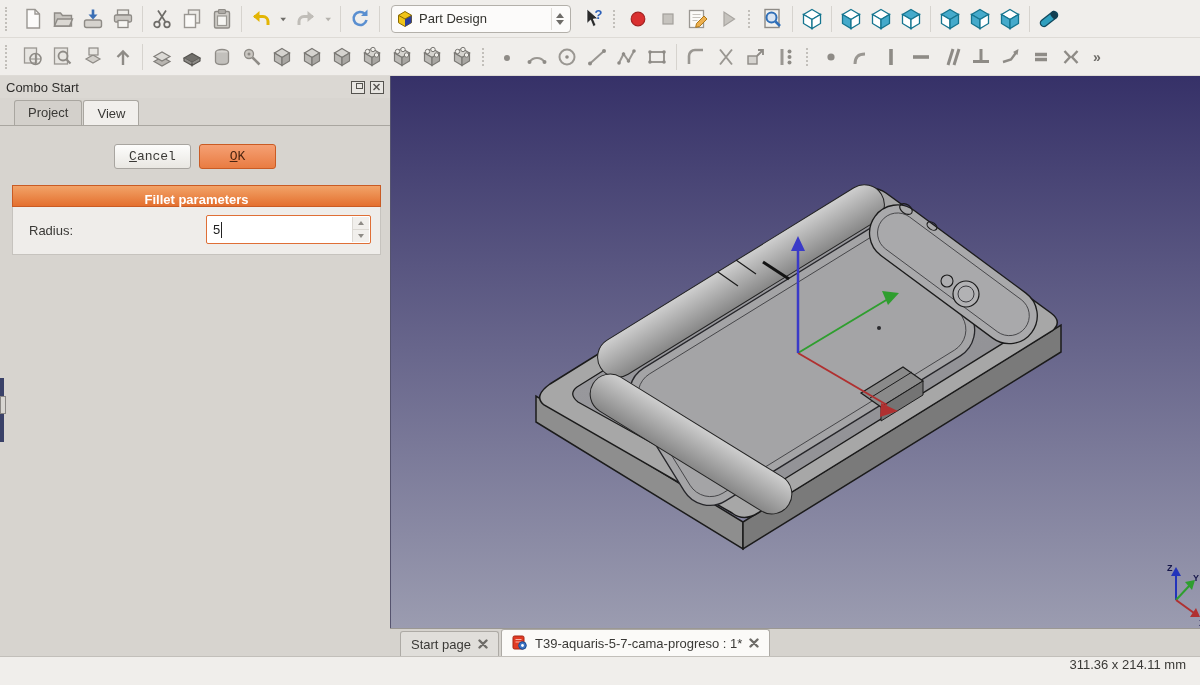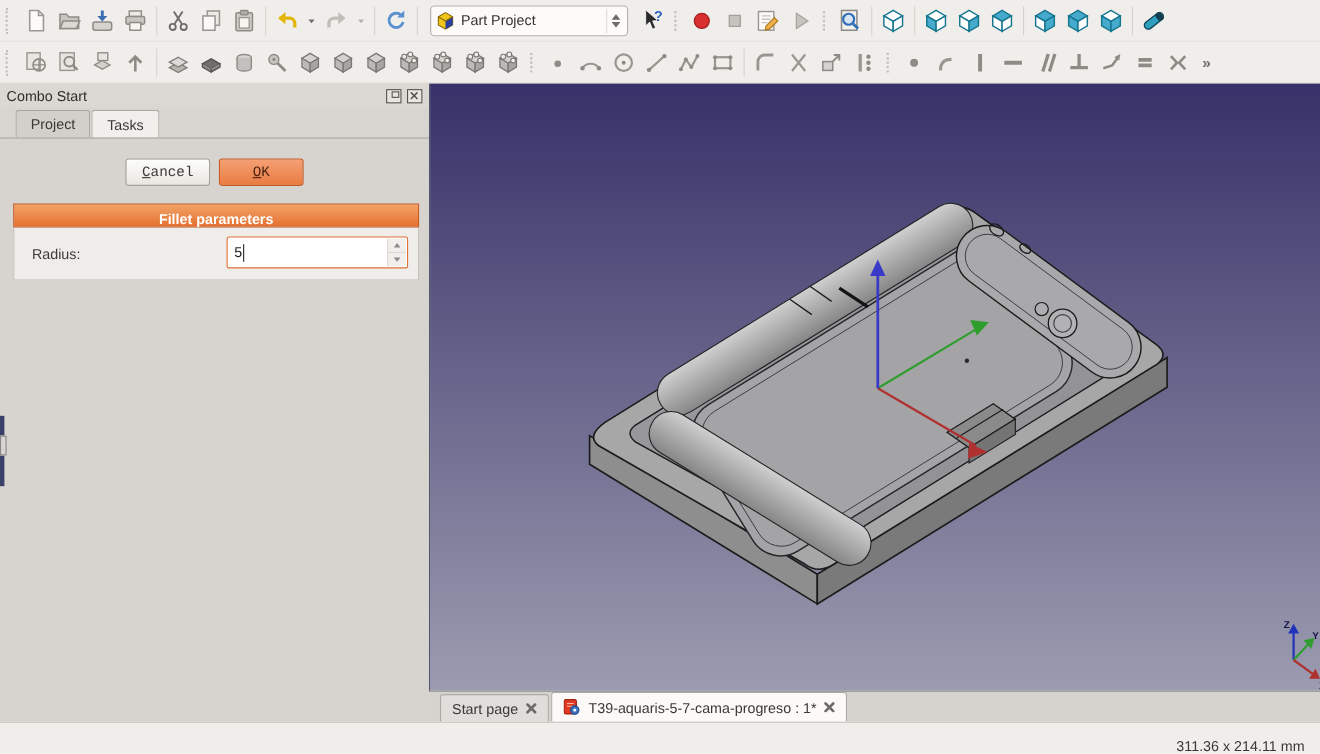--- a/index.html
+++ b/index.html
@@ -77,21 +77,21 @@
   .viewport svg{position:absolute;left:0;top:0;}
   .mdi-bar{height:27px;background:#D6D3CE;border-top:1px solid #9B9893;display:flex;
            align-items:flex-end;padding-left:10px;}
   .mdi-tab{height:25px;display:flex;align-items:center;gap:7px;padding:0 10px;font-size:13px;
            color:#3A3936;background:#E0DEDA;border:1px solid #ADAAA5;border-bottom:none;
            border-radius:3px 3px 0 0;margin-right:2px;box-sizing:border-box;}
   .mdi-tab.active{background:#FBFAF8;height:27px;}
   .mdi-close{display:flex;align-items:center;}
   
   .statusbar{height:30px;background:#F0EEEB;border-top:1px solid #C2BFBA;box-sizing:border-box;
-             display:flex;align-items:flex-end;justify-content:flex-end;padding-right:14px;
+             display:flex;align-items:flex-start;justify-content:flex-end;padding-right:14px;
              font-size:13px;color:#3A3936;}
   
   .edge-strip-a{position:absolute;left:0;top:378px;width:4px;height:18px;background:#3A4168;}
   .edge-strip-b{position:absolute;left:0;top:414px;width:4px;height:28px;background:#3A4168;}
   .edge-notch{position:absolute;left:0;top:396px;width:6px;height:18px;background:#D8D6D2;
               border:1px solid #8A8784;box-sizing:border-box;}
 </style>
 </head>
 <body>
 
@@ -176,21 +176,21 @@
           <path d="M19.5 2.5v6.5h-6.5z" fill="#5A8FD0"></path>
         </svg>
       </button>
       <span class="tb-sep"></span>
       <div class="workbench">
         <svg width="16" height="17" viewBox="0 0 16 17">
           <path d="M8 1.5l6.5 3.8v7.4L8 16.5 1.5 12.7V5.3z" fill="#F0C419" stroke="#8A6A00"></path>
           <path d="M8 9v7.5l6.5-3.8V5.3z" fill="#2B3F9E"></path>
           <path d="M8 9L1.5 5.3M8 9l6.5-3.7" stroke="#8A6A00" fill="none"></path>
         </svg>
-        <span class="wb-label">Part Project</span>
+        <span class="wb-label">Part Design</span>
         <span class="wb-spin">
           <span class="tri-up"></span>
           <span class="tri-dn"></span>
         </span>
       </div>
       <button class="tb-btn">
         <svg width="24" height="24" viewBox="0 0 24 24">
           <path d="M6 2v14.5l3.6-3.4 2.6 6.4 2.8-1.2-2.7-6.3 4.7-.3z" fill="#2A2A2A" stroke="#FFFFFF" stroke-width="0.7"></path>
           <text x="13.5" y="12" font-size="13" font-weight="bold" fill="#2B5FB8">?</text>
         </svg>
@@ -533,21 +533,21 @@
             <span class="inner"></span>
           </span>
         <span class="win-ic">
             <svg width="9" height="8" viewBox="0 0 9 8">
               <path d="M1.5 1l6 6M7.5 1l-6 6" stroke="#55534F" stroke-width="1.4"></path>
             </svg>
           </span>
       </div>
       <div class="combo-tabs" id="comboTabs">
           <div class="ctab">Project</div>
-          <div class="ctab active">Tasks</div>
+          <div class="ctab active">View</div>
         </div>
       <div class="combo-body">
         <div class="task-buttons">
           <button class="btn cancel">
               <span>Cancel</span>
             </button>
           <button class="btn ok">
               <span>OK</span>
             </button>
         </div>

